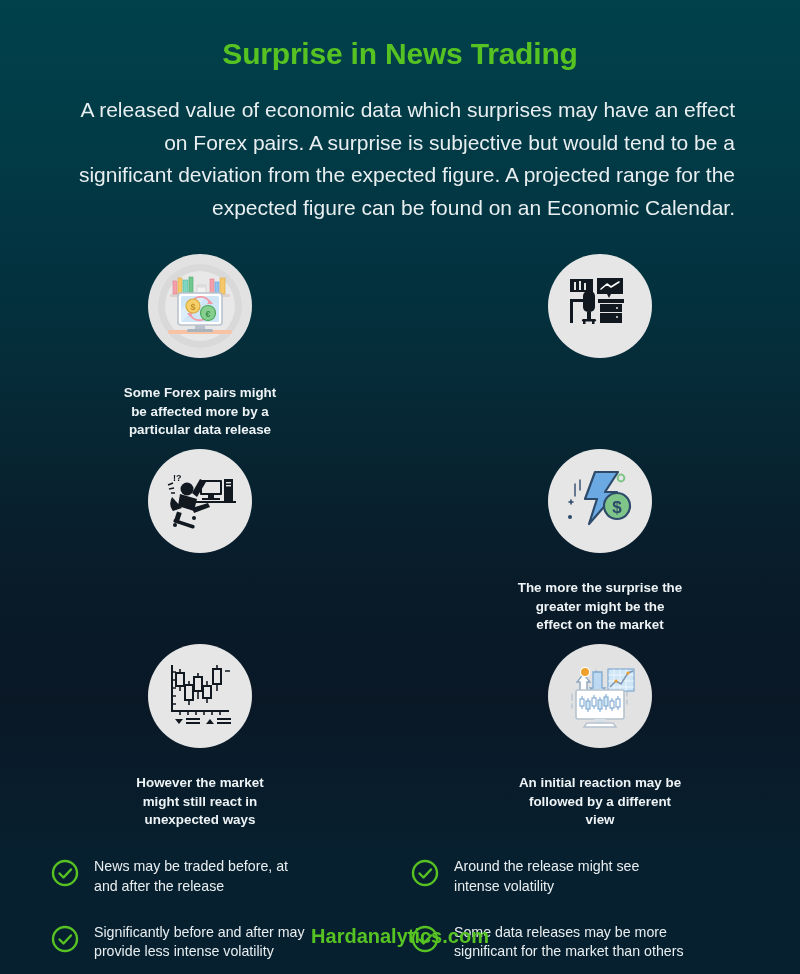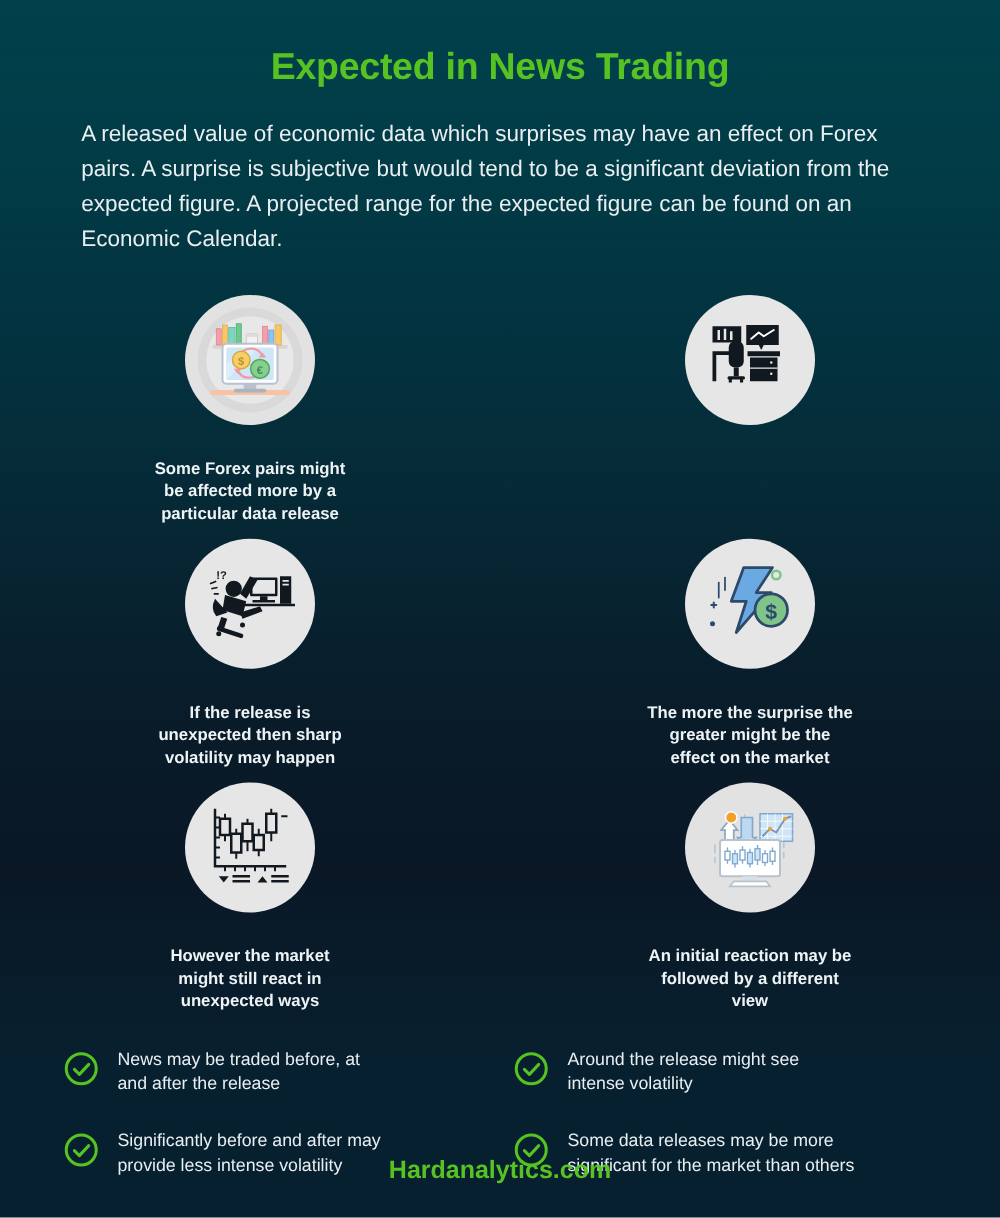--- a/index.html
+++ b/index.html
@@ -39,24 +39,24 @@
     font-size: 30px;
     font-weight: bold;
     color: #57c322;
     letter-spacing: -0.2px;
     margin: 0;
     line-height: 1.2;
   }
   .intro {
     margin: 22px auto 0 auto;
     width: 670px;
-    font-size: 18px;
+    font-size: 21px;
     line-height: 1.55;
     color: #e9eef0;
-    text-align: left;
+    text-align: right;
     font-weight: 400;
   }
 
   
   .grid {
     margin-top: 30px;
     display: grid;
     grid-template-columns: 1fr 1fr;
     row-gap: 10px;
   }
@@ -126,21 +126,21 @@
     color: #57c322;
     text-decoration: none;
   }
 </style>
 </head>
 <body>
 
 <div class="page">
 
   <div class="header">
-    <h1 class="title">Expected in News Trading</h1>
+    <h1 class="title">Surprise in News Trading</h1>
     <p class="intro">A released value of economic data which surprises may have an effect on Forex pairs. A surprise is subjective but would tend to be a significant deviation from the expected figure. A projected range for the expected figure can be found on an Economic Calendar.</p>
   </div>
 
   <div class="grid">
 
     <div class="cell">
       <div class="circle">
         <svg width="92" height="92" viewBox="0 0 92 92">
           <circle cx="46" cy="46" r="42" fill="#d9d9d9"></circle>
           <circle cx="46" cy="46" r="35" fill="#e8e8e8"></circle>
@@ -250,23 +250,20 @@
 
             <path d="M30 45 L46 40 L48 44 L32 50 Z"></path>
 
             <rect x="14" y="49" width="5" height="11" transform="rotate(18 16 52)"></rect>
             <rect x="11" y="59" width="22" height="3.6" rx="1.6" transform="rotate(18 22 61)"></rect>
             <circle cx="13" cy="62" r="2"></circle>
             <circle cx="32" cy="55" r="2"></circle>
           </g>
         </svg>
       </div>
-      <div class="cap">If the release is
-unexpected then sharp
-volatility may happen</div>
     </div>
 
     <div class="cell row2">
       <div class="circle bright">
         <svg width="78" height="78" viewBox="0 0 78 78">
 
           <path d="M14 22 L14 34" stroke="#2e4a6b" stroke-width="1.4" stroke-linecap="round"></path>
           <path d="M19 18 L19 28" stroke="#2e4a6b" stroke-width="1.4" stroke-linecap="round"></path>
           <path d="M8 40 l4 0 M10 38 l0 4" stroke="#2e4a6b" stroke-width="1.6" stroke-linecap="round"></path>
           <circle cx="9" cy="55" r="2" fill="#2e4a6b"></circle>

